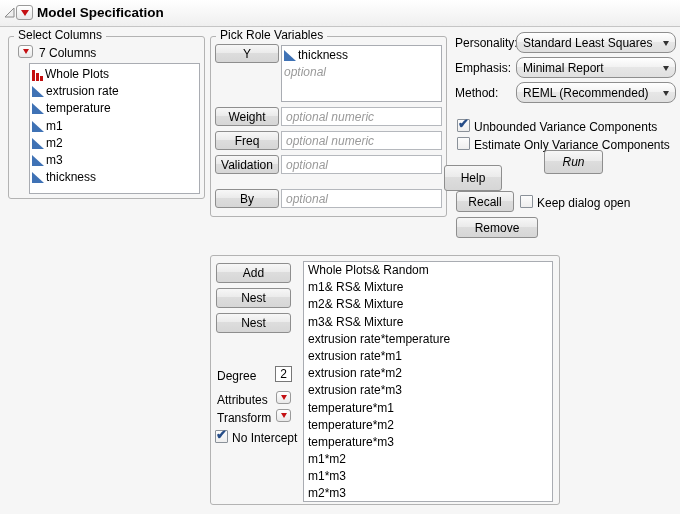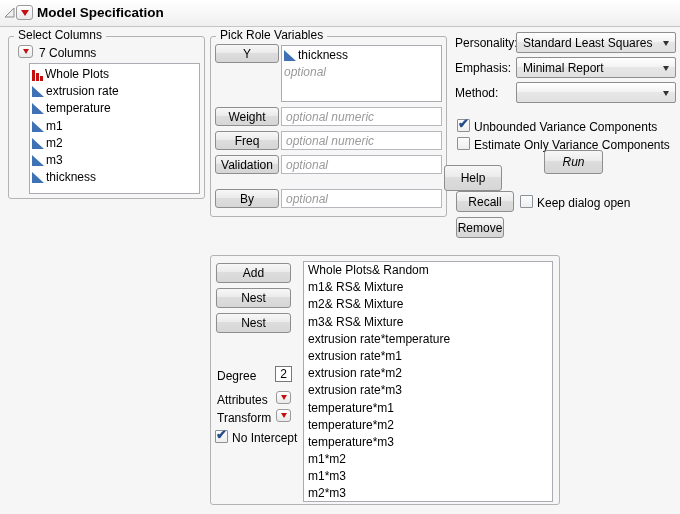--- a/index.html
+++ b/index.html
@@ -27,21 +27,21 @@
   
   .btn{position:absolute;box-sizing:border-box;border:1px solid #8e8e8e;border-radius:3px;
        background:linear-gradient(#f7f7f7,#ebebeb 45%,#dddddd 46%,#d6d6d6);
        display:flex;align-items:center;justify-content:center;font-size:12px;cursor:default;}
   .listbox{position:absolute;box-sizing:border-box;border:1px solid #a9acb2;background:#ffffff;overflow:hidden;}
   .litem{display:flex;align-items:center;height:17.2px;line-height:17.2px;white-space:nowrap;}
   .litem .txt{padding-left:1px;}
   .field{position:absolute;box-sizing:border-box;border:1px solid #b5b8bd;background:#ffffff;
          display:flex;align-items:center;padding-left:4px;}
   .ph{font-style:italic;color:#9a9a9a;}
-  .combo{position:absolute;box-sizing:border-box;width:160px;height:21px;border:1px solid #8e8e8e;border-radius:2px;
+  .combo{position:absolute;box-sizing:border-box;width:160px;height:21px;border:1px solid #8e8e8e;border-radius:8px;
          background:linear-gradient(#ffffff,#f3f3f3 45%,#e7e7e7 46%,#e0e0e0);
          display:flex;align-items:center;padding-left:6px;}
   .caret{position:absolute;right:6px;top:8px;width:0;height:0;
          border-left:3.5px solid transparent;border-right:3.5px solid transparent;border-top:5px solid #333;}
   .lbl{position:absolute;white-space:nowrap;}
 
   
   .chk{position:absolute;width:13px;height:13px;box-sizing:border-box;border:1px solid #8a9199;
        background:linear-gradient(#fcfcfc,#eeeeee);border-radius:1px;}
   .chk .mark{position:absolute;left:0px;top:-4px;font-size:13px;font-weight:bold;color:#264d88;}
@@ -71,21 +71,21 @@
 
   
   #personality-lbl{left:455px;top:36px;} #emphasis-lbl{left:455px;top:61px;} #method-lbl{left:455px;top:86px;}
   #personality-combo{left:516px;top:32px;} #emphasis-combo{left:516px;top:57px;} #method-combo{left:516px;top:82px;}
   #chk-unbounded{left:457px;top:119px;} #chk-unbounded-lbl{left:474px;top:120px;}
   #chk-estimate{left:457px;top:137px;} #chk-estimate-lbl{left:474px;top:138px;}
   #help-btn{left:444px;top:165px;width:58px;height:26px;}
   #run-btn{left:544px;top:150px;width:59px;height:24px;font-style:italic;}
   #recall-btn{left:456px;top:191px;width:58px;height:21px;}
   #chk-keep{left:520px;top:195px;} #chk-keep-lbl{left:537px;top:196px;}
-  #remove-btn{left:456px;top:217px;width:48px;height:21px;}
+  #remove-btn{left:456px;top:217px;width:82px;height:21px;}
 
   
   #g-effects{left:210px;top:255px;width:350px;height:250px;}
   #add-btn{left:5px;top:7px;width:75px;height:20px;}
   #cross-btn{left:5px;top:32px;width:75px;height:20px;}
   #nest-btn{left:5px;top:57px;width:75px;height:20px;}
   #macros-btn{left:5px;top:83px;width:77px;height:22px;}
   #macros-btn .mcaret{width:0;height:0;margin-left:6px;border-left:3.5px solid transparent;
                       border-right:3.5px solid transparent;border-top:5px solid #333;}
   #degree-lbl{left:6px;top:113px;}
@@ -189,20 +189,21 @@
     <span>Standard Least Squares</span>
     <span class="caret"></span>
   </div>
   <span class="lbl" id="emphasis-lbl">Emphasis:</span>
   <div class="combo" id="emphasis-combo">
     <span>Minimal Report</span>
     <span class="caret"></span>
   </div>
   <span class="lbl" id="method-lbl">Method:</span>
   <div class="combo" id="method-combo">
+    <span>REML (Recommended)</span>
     <span class="caret"></span>
   </div>
 
   <span class="chk" id="chk-unbounded">
     <span class="mark">✔</span>
   </span>
   <span class="lbl" id="chk-unbounded-lbl">Unbounded Variance Components</span>
   <span class="chk" id="chk-estimate">
     <span class="mark"></span>
   </span>

